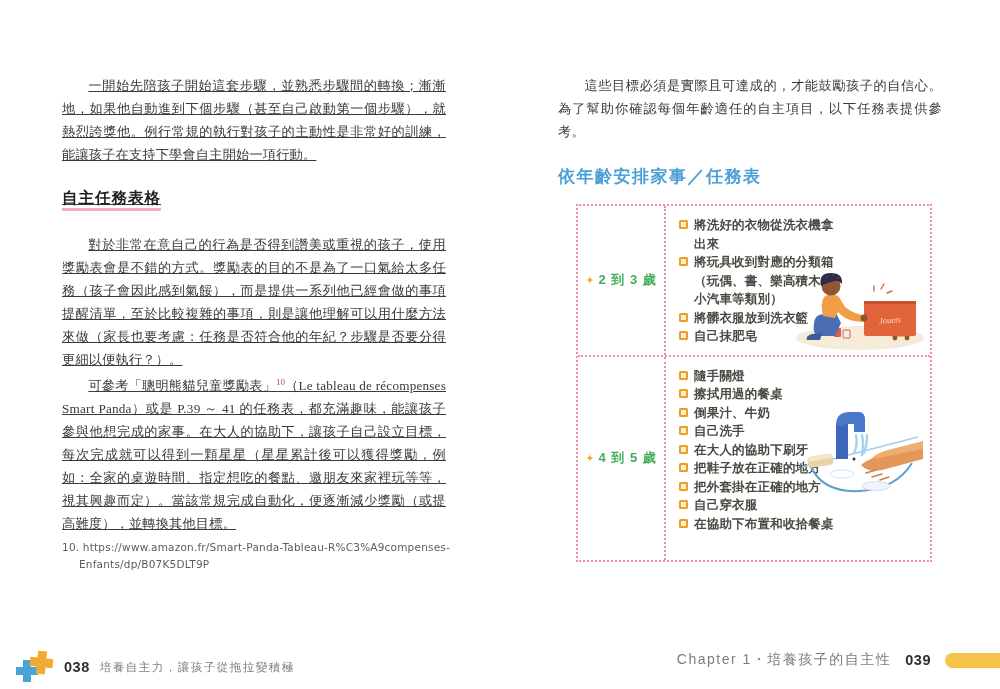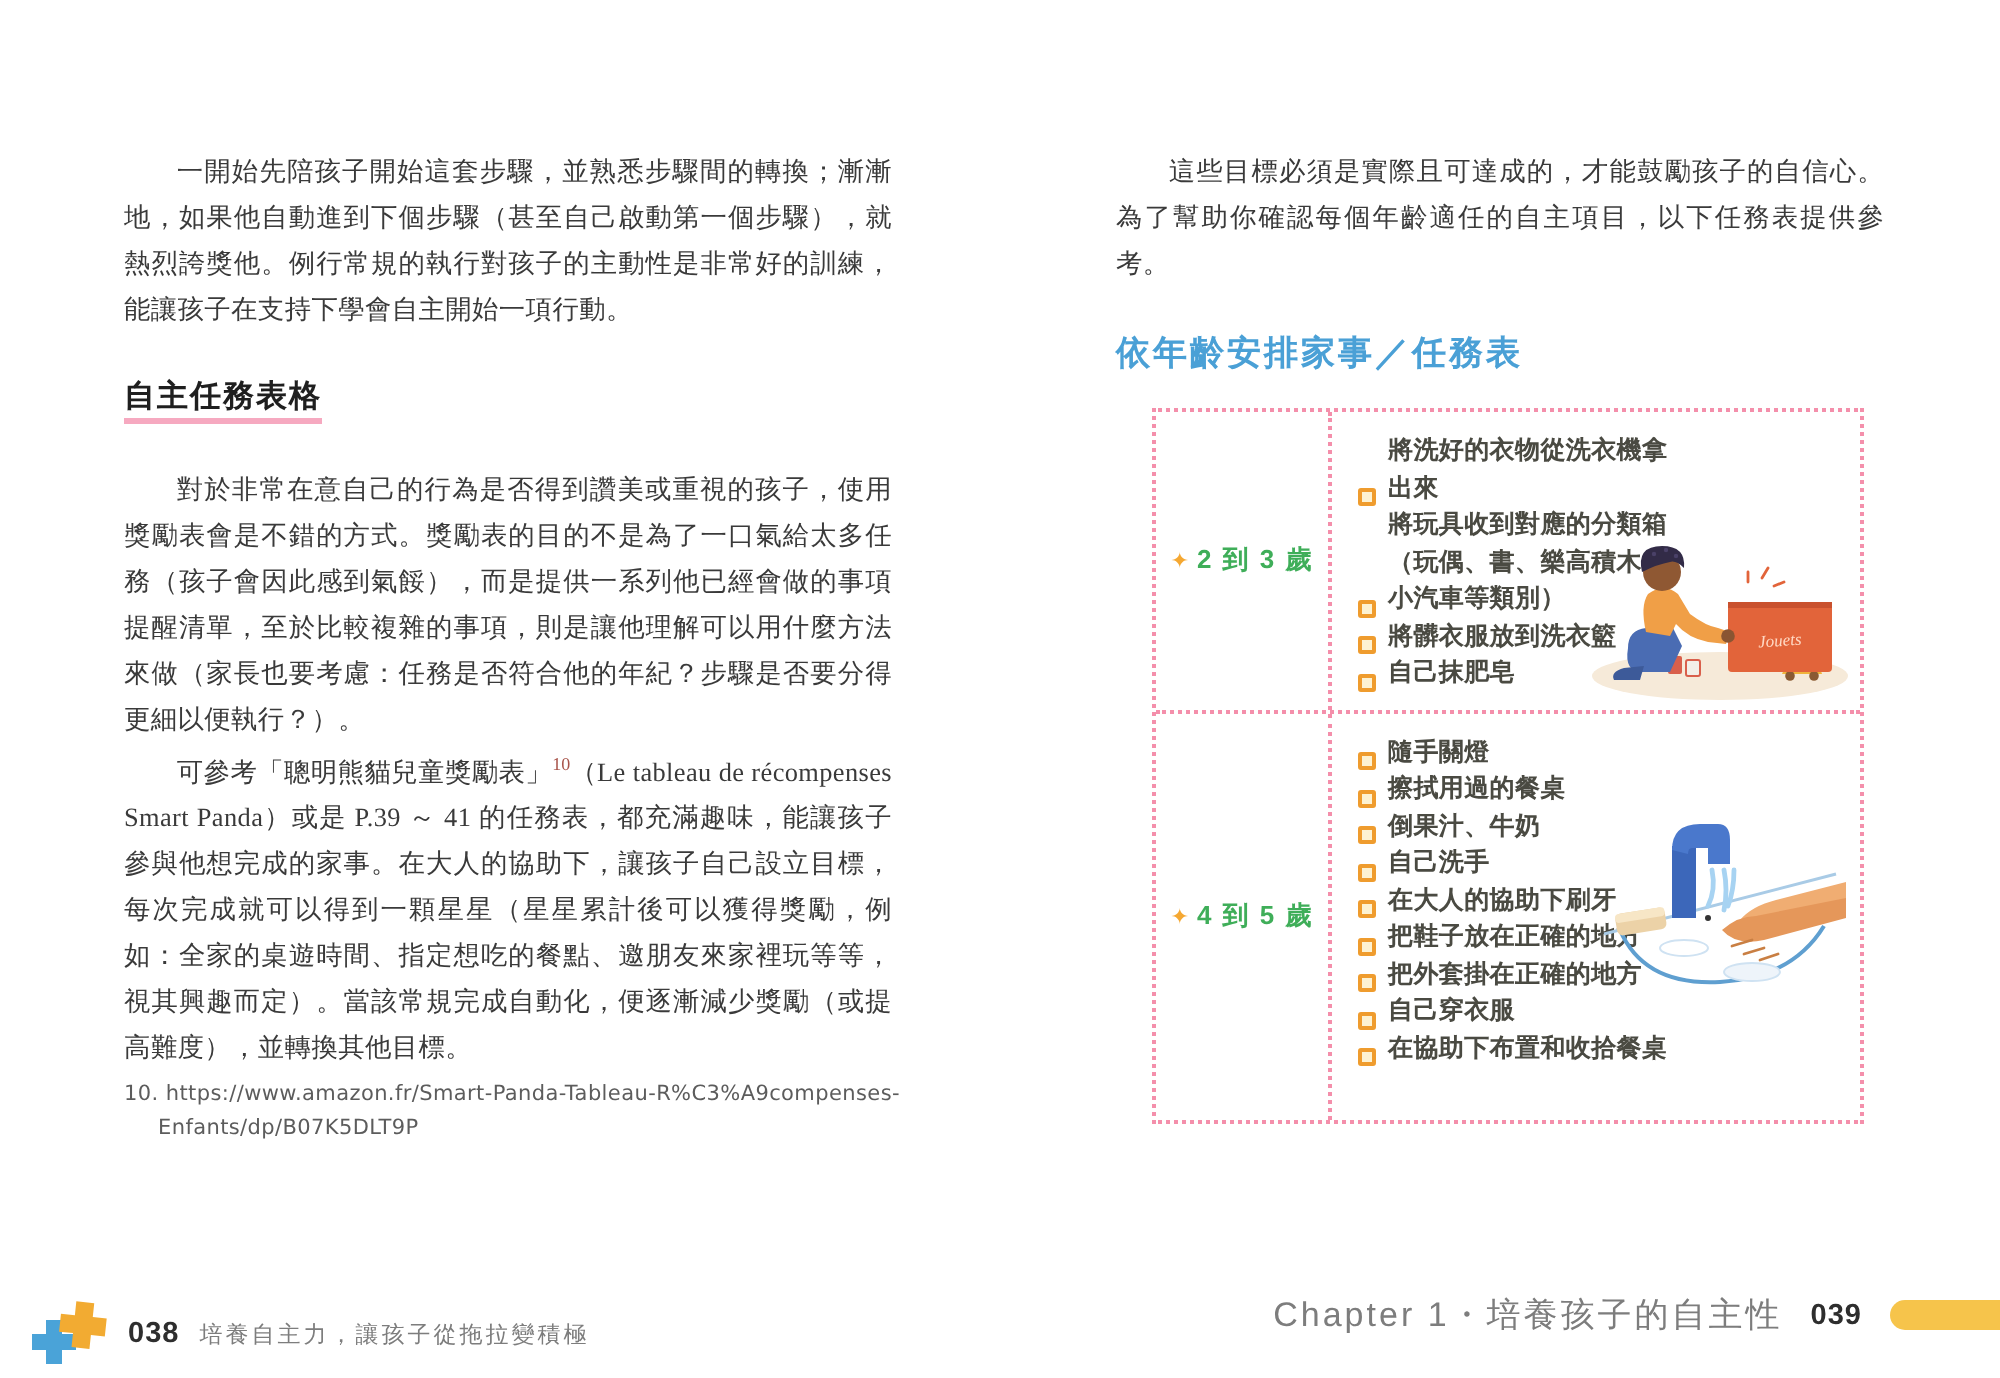--- a/index.html
+++ b/index.html
@@ -3,21 +3,21 @@
 <meta charset="utf-8">
 <style>
   html,body { margin:0; padding:0; }
   body {
     width:1000px; height:689px; position:relative; overflow:hidden;
     background:#ffffff; color:#3a3a3a;
     font-family:"Liberation Serif","DejaVu Serif",serif;
   }
 
   
-  .left-col { position:absolute; left:62px; top:74px; width:384px; }
+  .left-col { position:absolute; left:62px; top:74px; width:384px;text-decoration:underline; }
   .body-para {
     margin:0; font-size:13.2px; line-height:23px; letter-spacing:0.2px;
     text-align:justify; text-indent:2em; color:#3a3a3a;
   }
   .section-heading {
     margin:22px 0 24px 0; font-family:"Liberation Sans","DejaVu Sans",sans-serif;
     font-weight:bold; font-size:15.5px; color:#1f1f1f; letter-spacing:1px;
   }
   .section-heading .hl {
     border-bottom:3px solid var(--heading-underline-pink,#f6a9c0); padding-bottom:2px;text-align:center;
@@ -51,21 +51,21 @@
     font-size:13px; letter-spacing:1px; color:var(--age-green,#3fae59);
   }
   .sparkle { color:var(--sparkle-orange,#f5a832); font-size:11px; letter-spacing:0; }
   .t-items { flex:1; position:relative; padding:10px 6px 9px 13px; }
   .row1 .t-items { min-height:127px; }
   .row2 .t-items { min-height:184px; }
   .t-intro, .task-item {
     font-family:"Liberation Sans","DejaVu Sans",sans-serif; font-weight:bold;
     font-size:12.5px; line-height:18.5px; color:#4a4a42; letter-spacing:0.2px;
   }
-  .task-item { display:flex; align-items:flex-end; }
+  .task-item { display:flex; align-items:flex-start; }
   .cb {
     flex:0 0 9px; width:9px; height:9px; box-sizing:border-box;
     border:2px solid var(--checkbox-orange,#ef9c2e); background:#fdf2d2;
     border-radius:1.5px; margin:4px 6px 0 0;
   }
   .row1 .task-text { max-width:150px; }
 
   .illus-toys  { position:absolute; right:2px;  bottom:3px; }
   .illus-wash  { position:absolute; right:6px;  top:44px;   }
 
@@ -76,21 +76,21 @@
     font-family:"Liberation Sans","DejaVu Sans",sans-serif;
   }
   .logo-plus { margin-right:10px; }
   .page-num { font-weight:bold; font-size:14.5px; color:#2e2e2e; letter-spacing:0.5px; }
   .footer-book-title { font-size:11.5px; color:#7d7d7d; margin-left:10px; letter-spacing:1.5px; }
   .footer-right {
     position:absolute; right:0; bottom:20px;
     display:flex; align-items:center;
     font-family:"Liberation Sans","DejaVu Sans",sans-serif;
   }
-  .footer-chapter { font-size:17px; color:#7d7d7d; letter-spacing:1.5px; }
+  .footer-chapter { font-size:14px; color:#7d7d7d; letter-spacing:1.5px; }
   .footer-right .page-num { margin:0 14px; }
   .page-tab {
     width:55px; height:15px; background:var(--footer-tab-yellow,#f6c44b);
     border-radius:8px 0 0 8px;
   }
 </style>
 </head>
 <body>
 
 <div>

